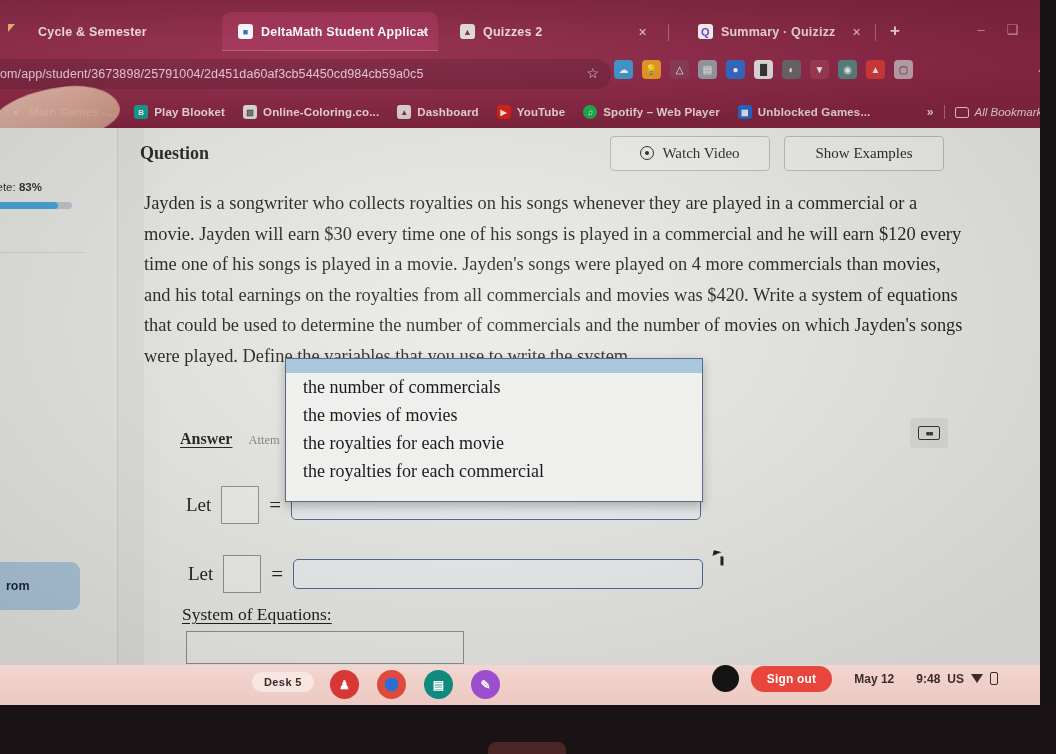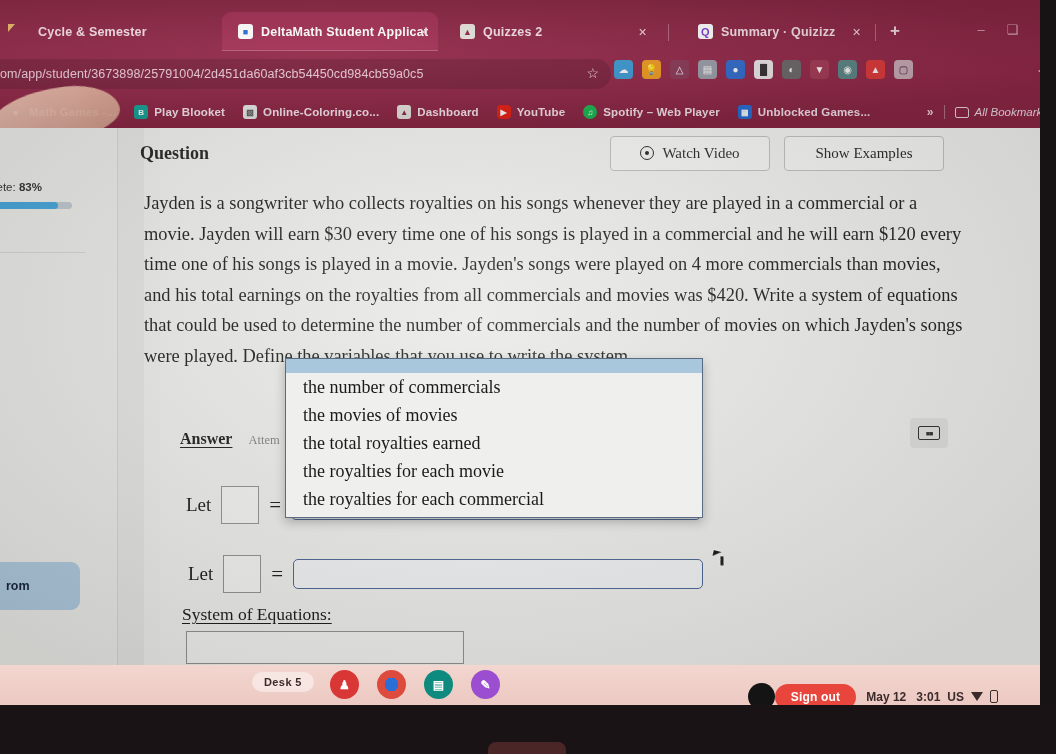--- a/index.html
+++ b/index.html
@@ -207,21 +207,21 @@
     background:#eceeef; position:relative;
   }
 
   
   .dropdown {
     position:absolute; left: 125px; top: 230px;
     width: 418px;
     background:#efefee; border:1.5px solid #5b6b84;
     box-shadow: 0 4px 10px rgba(0,0,0,.25);
     z-index: 50;
-    padding-bottom: 4px;
+    padding-bottom: 16px;
   }
   .dd-sel { height: 14px; background:#a8c6dc; }
   .dd-opt {
     font-family:"Liberation Serif", serif;
     font-size: 18px; line-height: 28px; color:#1a1a1a;
     padding: 0 8px 0 17px; white-space: nowrap;
   }
   .cursor {
     position:absolute; left: 553px; top: 423px; z-index: 60;
     width: 0; height: 0;
@@ -268,21 +268,21 @@
   }
   .shelf .desk {
     position:absolute; left: 252px; top: 7px;
     padding: 4px 12px; border-radius: 13px;
     background: rgba(255,255,255,.45);
     font-size: 11px; font-weight:700; color:#3a2a2a; letter-spacing:.4px;
   }
   .shelf-icons{ position:absolute; left: 330px; top: 5px; display:flex; gap: 18px; align-items:center;}
   .sicon{ width:29px;height:29px;border-radius:50%; display:flex;align-items:center;justify-content:center;
           font-size:12px;color:#fff;font-weight:700;}
-  .statusgrp{ position:absolute; right: 58px; top: 18px; display:flex; align-items:center;  text-align: right;}
+  .statusgrp{ position:absolute; right: 58px; top: 0; display:flex; align-items:center; gap: 12px; text-align: right;}
   .dotblk{ width:27px;height:27px;border-radius:50%;background:#141414;}
   .signout{
     background:#e8463c; color:#fff; font-size:12px; font-weight:700;
     padding: 6px 16px; border-radius: 14px; letter-spacing:.2px;
   }
   .dateb{ font-size:12px;font-weight:700;color:#3a2a2a; padding: 5px 10px; border-radius:12px;}
   .timeb{ font-size:12px;font-weight:700;color:#3a2a2a; display:flex;align-items:center;gap:7px;}
   .wifi{ width:0;height:0;border-left:6px solid transparent;border-right:6px solid transparent;border-top:9px solid #3a2a2a;}
   .batt{ width:8px;height:13px;border:1.5px solid #3a2a2a;border-radius:2px;}
 
@@ -454,21 +454,20 @@
         <span class="lbl">Let</span>
         <span class="smallbox"></span>
         <span class="eq">=</span>
         <span class="selbox"></span>
       </div>
 
       <div class="dropdown">
         <div class="dd-sel"></div>
         <div class="dd-opt">the number of commercials</div>
         <div class="dd-opt">the movies of movies</div>
-        <div class="dd-opt">the total royalties earned</div>
         <div class="dd-opt">the royalties for each movie</div>
         <div class="dd-opt">the royalties for each commercial</div>
       </div>
 
       <div class="cursor"></div>
 
       <div class="kbd-btn">
         <span class="kbd-glyph">■■</span>
       </div>
 
@@ -485,21 +484,21 @@
       <span class="sicon" style="background:#d93636">♟</span>
       <span class="sicon" style="background:radial-gradient(circle at 50% 50%, #2a6fd6 0 34%, #dd4b3e 34% 100%)"></span>
       <span class="sicon" style="background:#0f8a7e">▤</span>
       <span class="sicon" style="background:#9b4fd0">✎</span>
     </div>
     <div class="statusgrp">
       <span class="dotblk"></span>
       <span class="signout">Sign out</span>
       <span class="dateb">May 12</span>
       <span class="timeb">
-        <span>3:01</span>
+        <span>9:48</span>
         <span>US</span>
         <span class="wifi"></span>
         <span class="batt"></span>
       </span>
     </div>
   </div>
 
   <div class="bezel-bottom"></div>
   <div class="bezel-nub"></div>
   <div class="bezel-right"></div>

